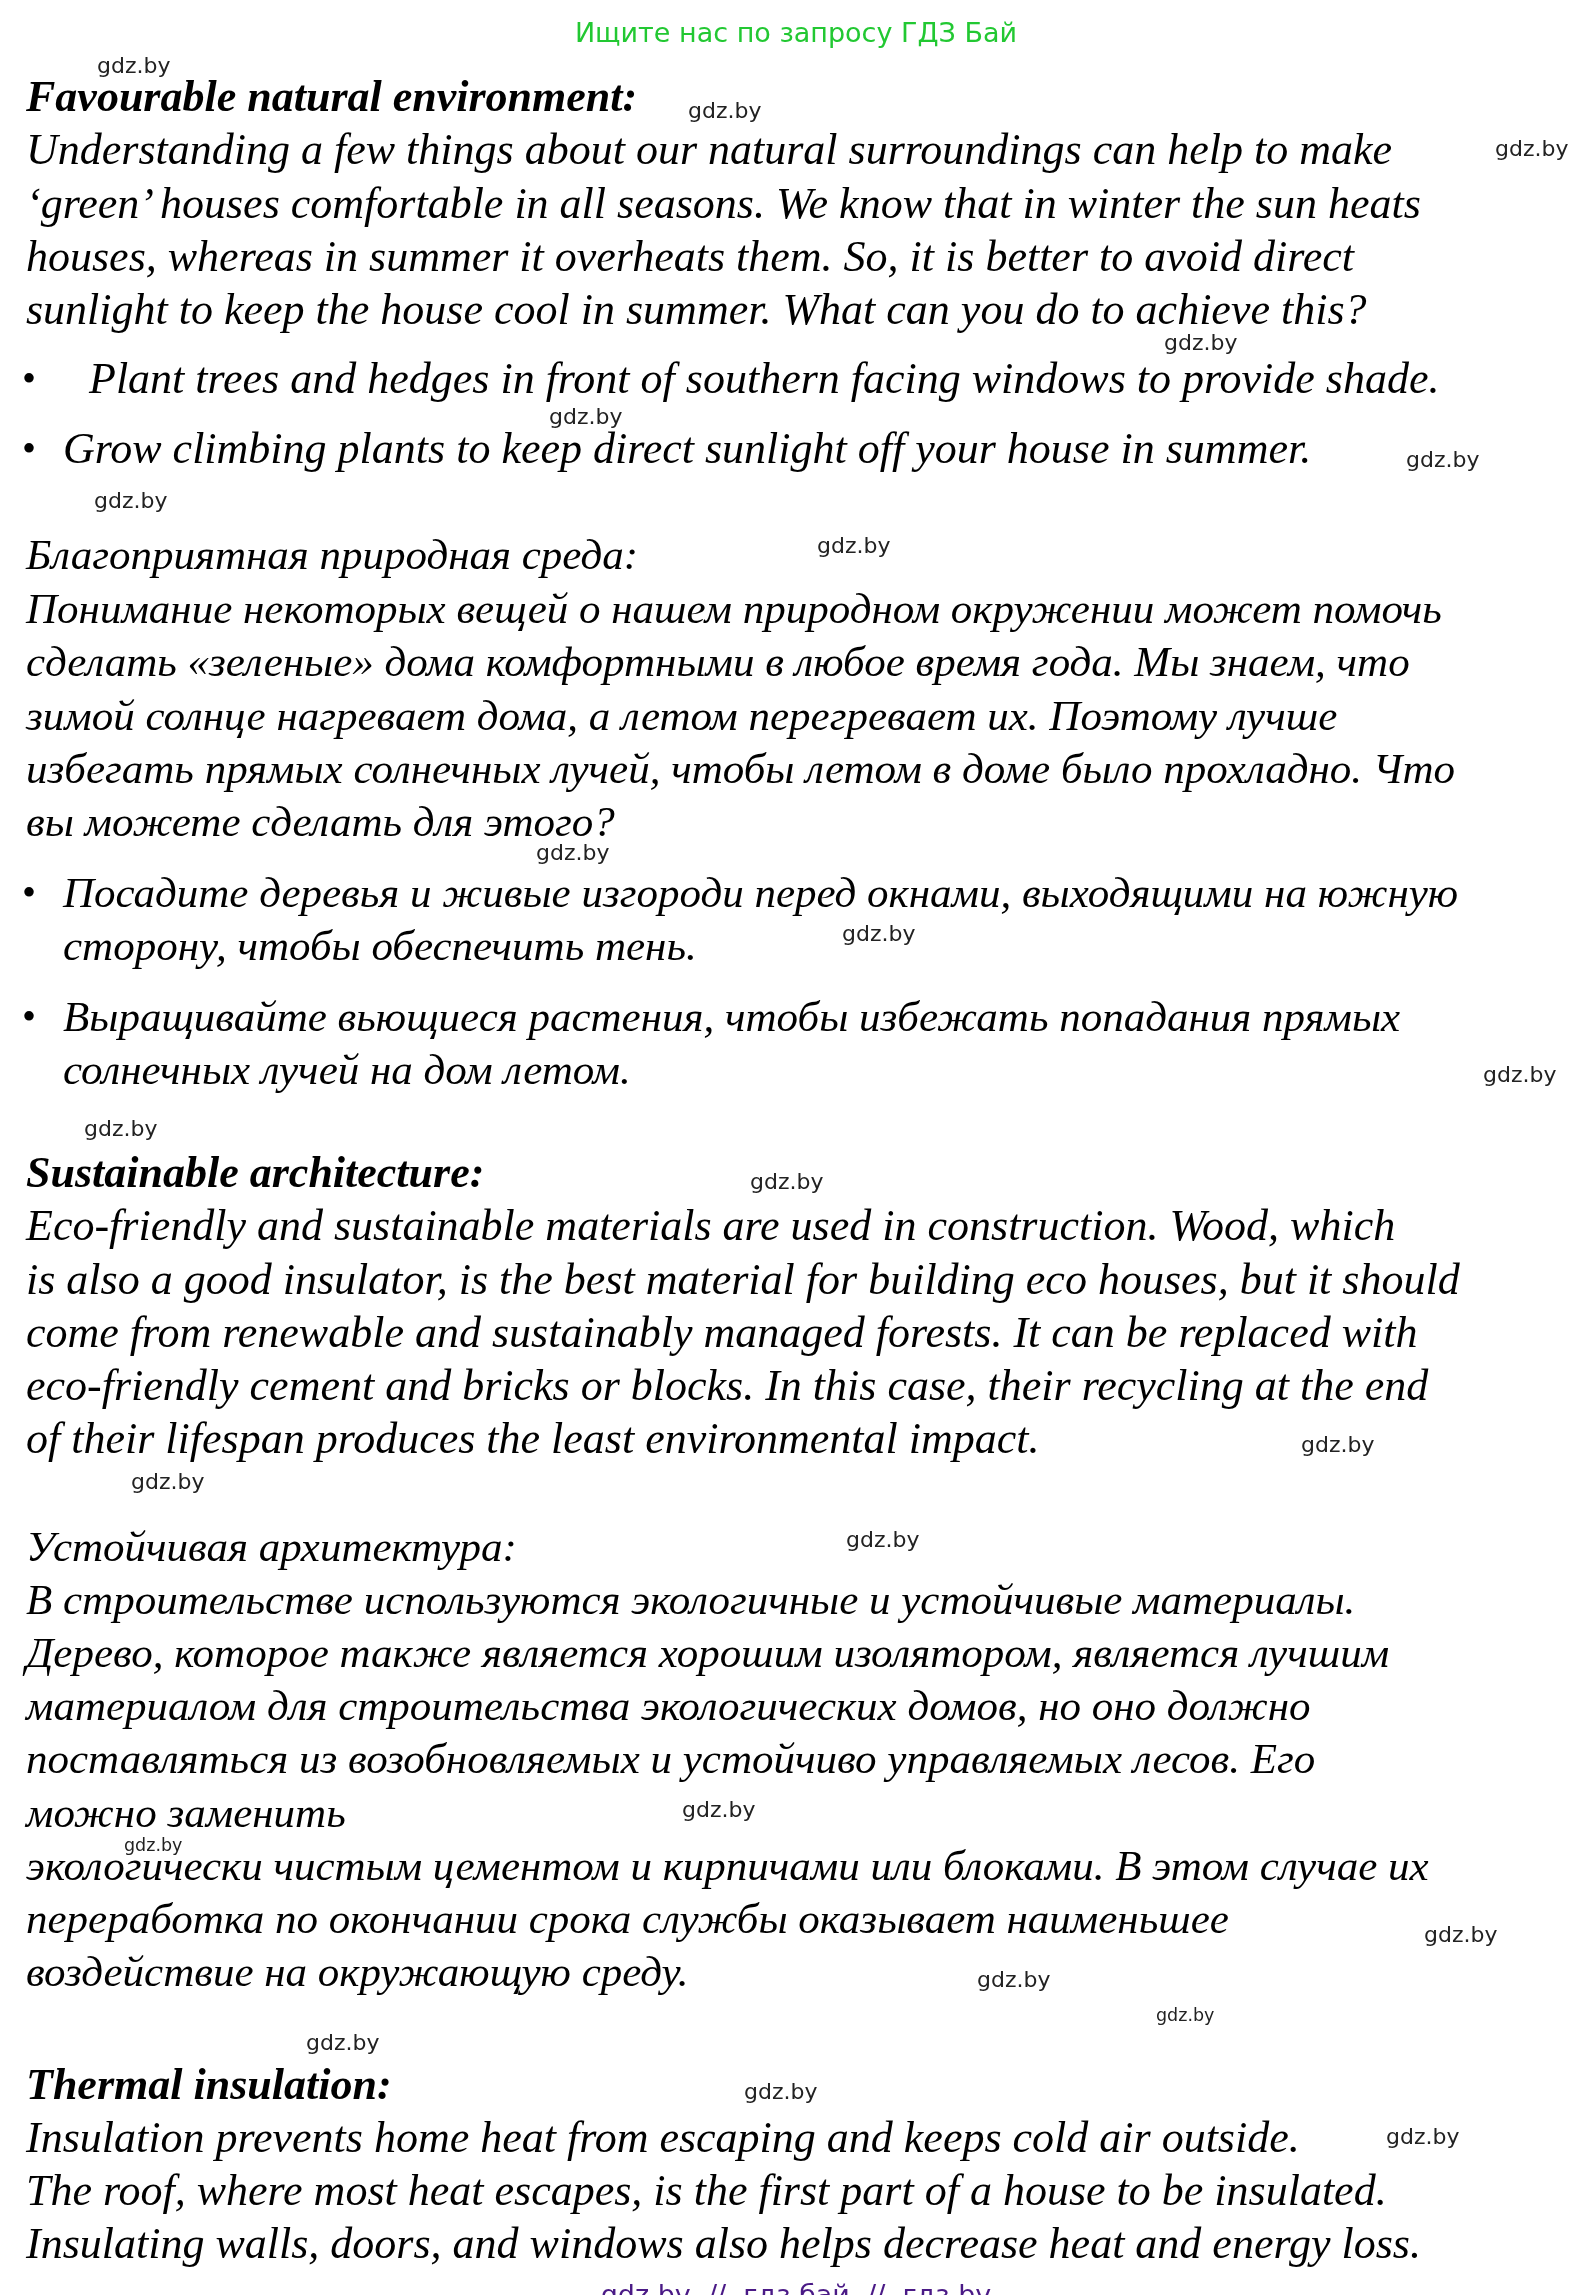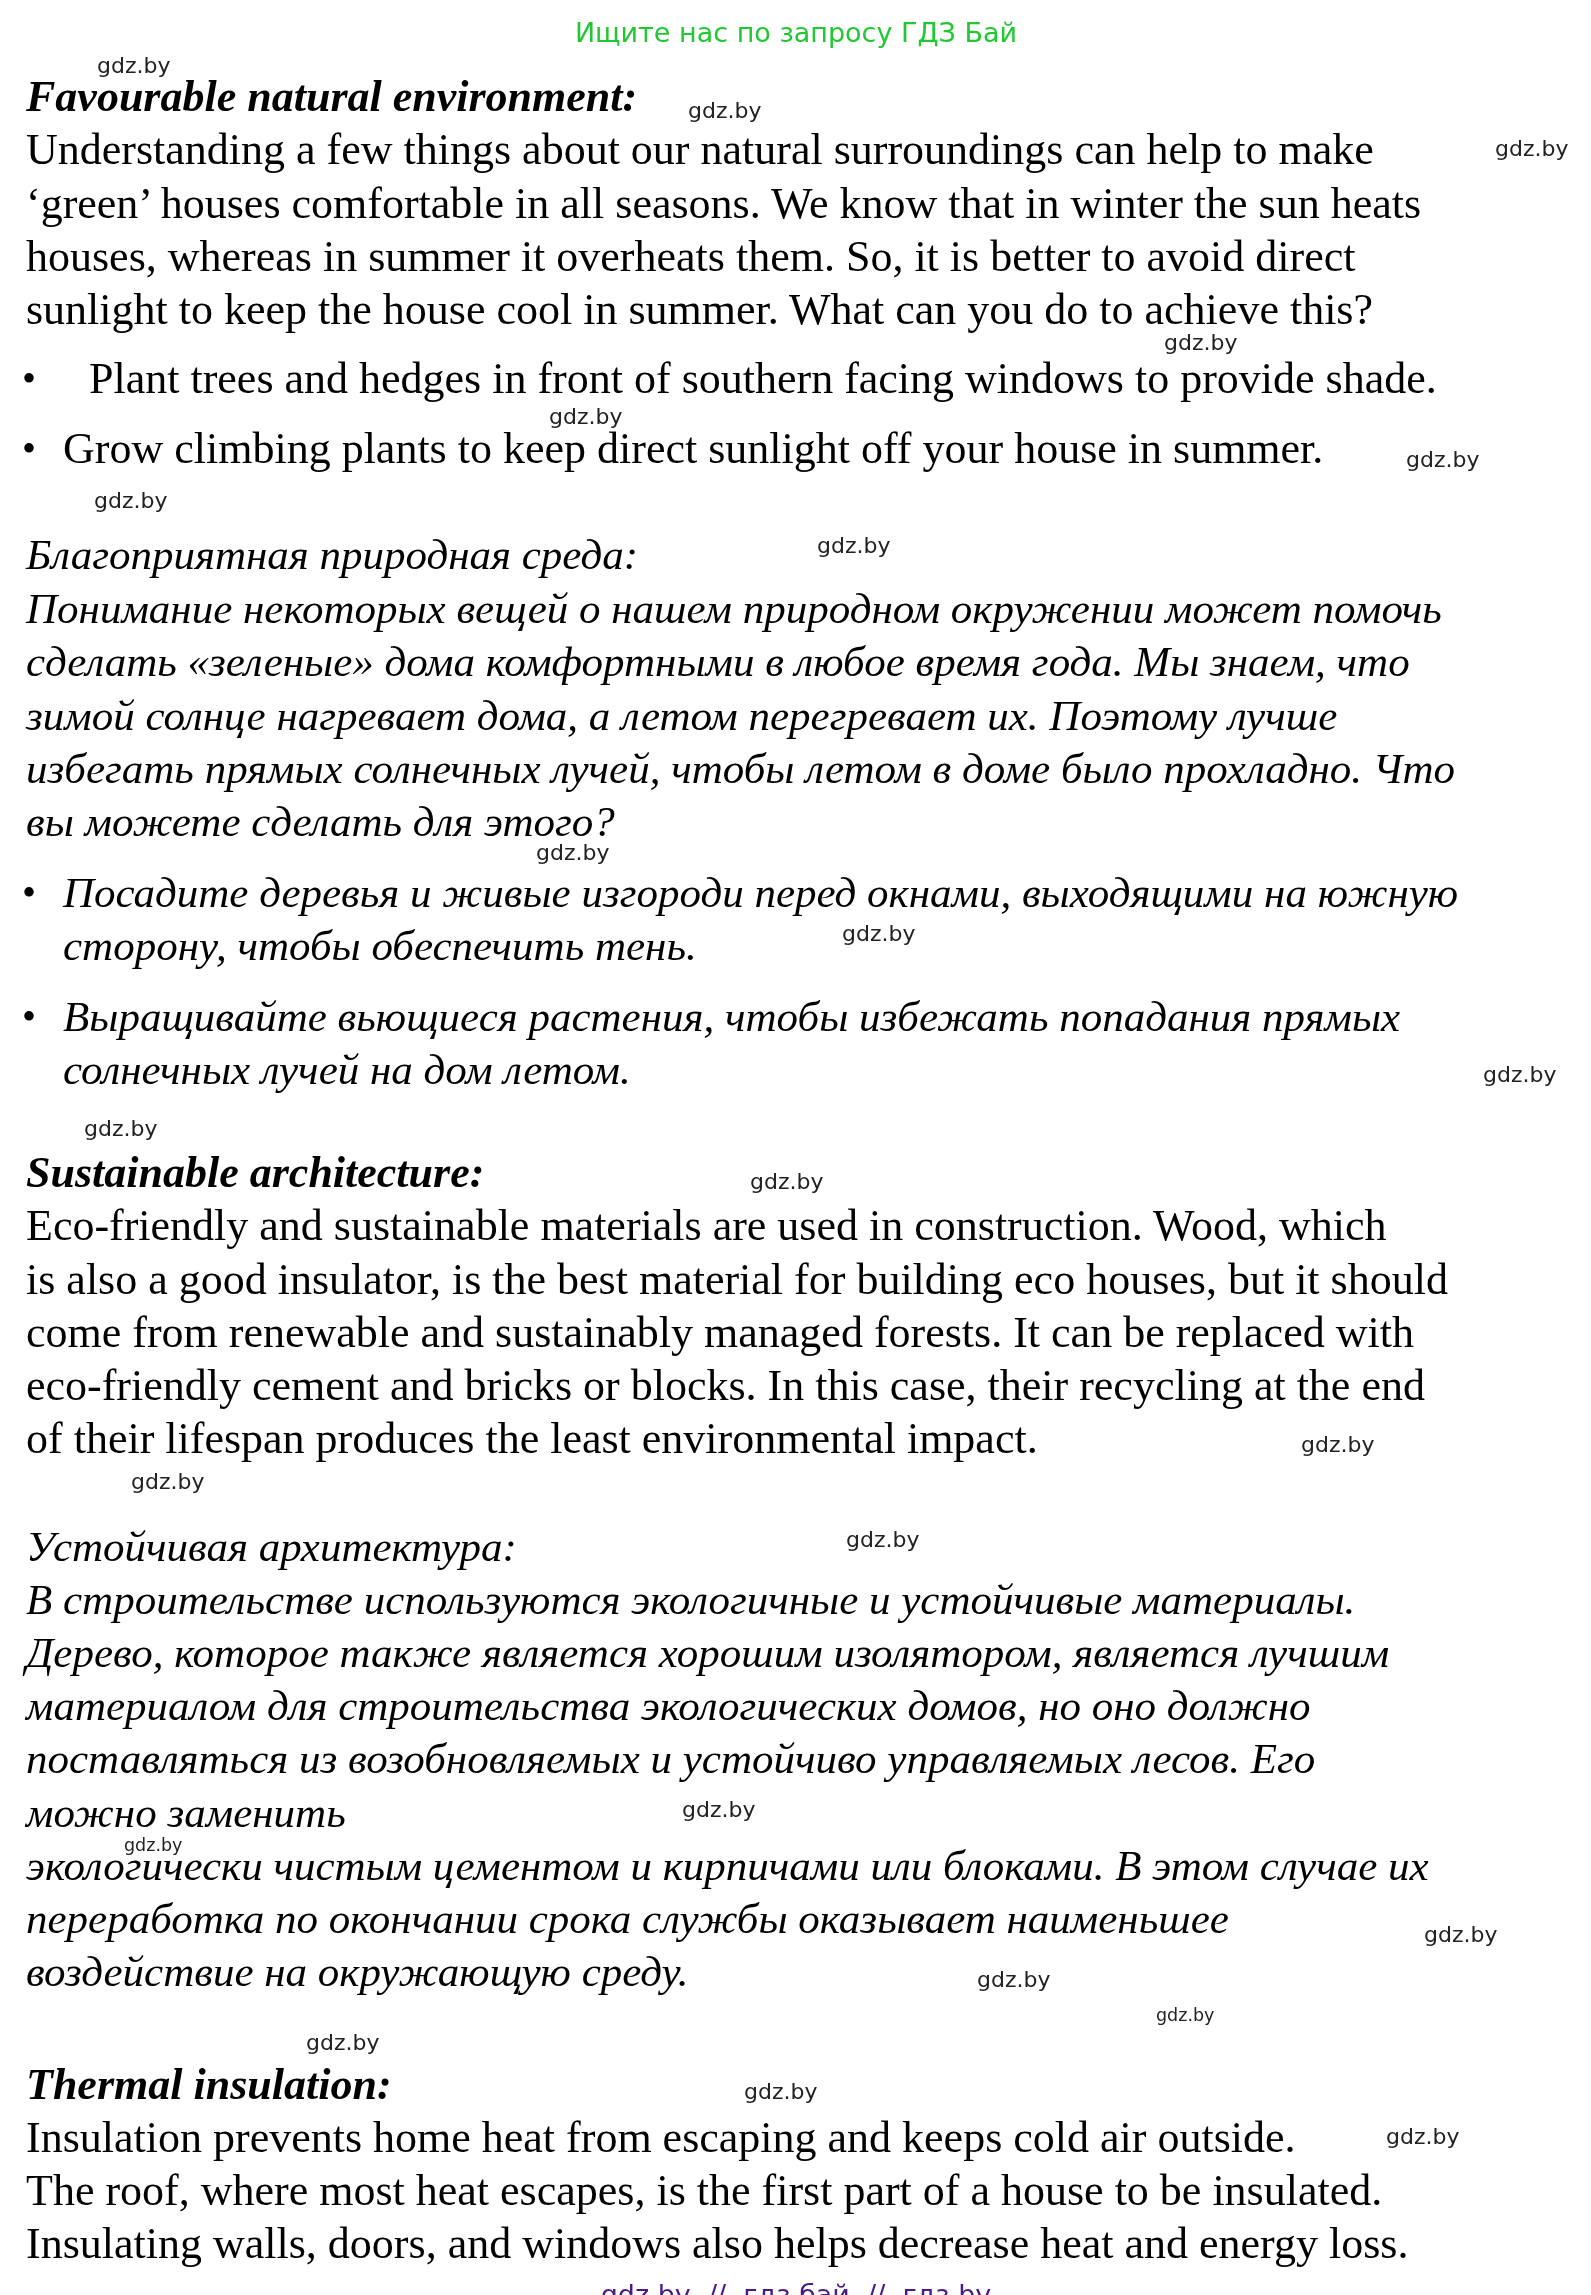--- a/index.html
+++ b/index.html
@@ -3,21 +3,21 @@
 <meta charset="utf-8">
 <style>
   html, body { margin:0; padding:0; background:#ffffff; }
   body { width:1592px; height:2295px; position:relative; overflow:hidden; }
   .page { position:absolute; left:0; top:17px; width:1328px; height:2295px; }
   .hdr { position:absolute; left:0; width:1592px; top:0; text-align:center;
          font-family:"DejaVu Sans", sans-serif; font-size:27px; color:#22c832; line-height:32px; }
   .ftr { position:absolute; left:0; width:1592px; top:2262px; text-align:center;
          font-family:"DejaVu Sans", sans-serif; font-size:27px; color:#4a1a86; line-height:32px; white-space:pre; }
   .ln { position:absolute; left:26px; white-space:nowrap; color:#000;
-        font-family:"Liberation Serif", serif; font-size:44px; line-height:51px; }
+        font-family:"Liberation Serif", serif; font-size:44px; line-height:51px;font-style:italic; }
   .h  { font-weight:bold; font-style:italic; }
   .ru { font-style:italic; font-size:43px; }
   .ind { left:63px; }
   .bul { position:absolute; left:22px; font-family:"Liberation Serif", serif; font-size:40px; line-height:51px; color:#000; }
   .wm { position:absolute; font-family:"DejaVu Sans", sans-serif; font-size:22px; color:#222; line-height:25.4px; white-space:nowrap; }
   .wm.sm { font-size:17.5px; }
 </style>
 </head>
 <body>
 

